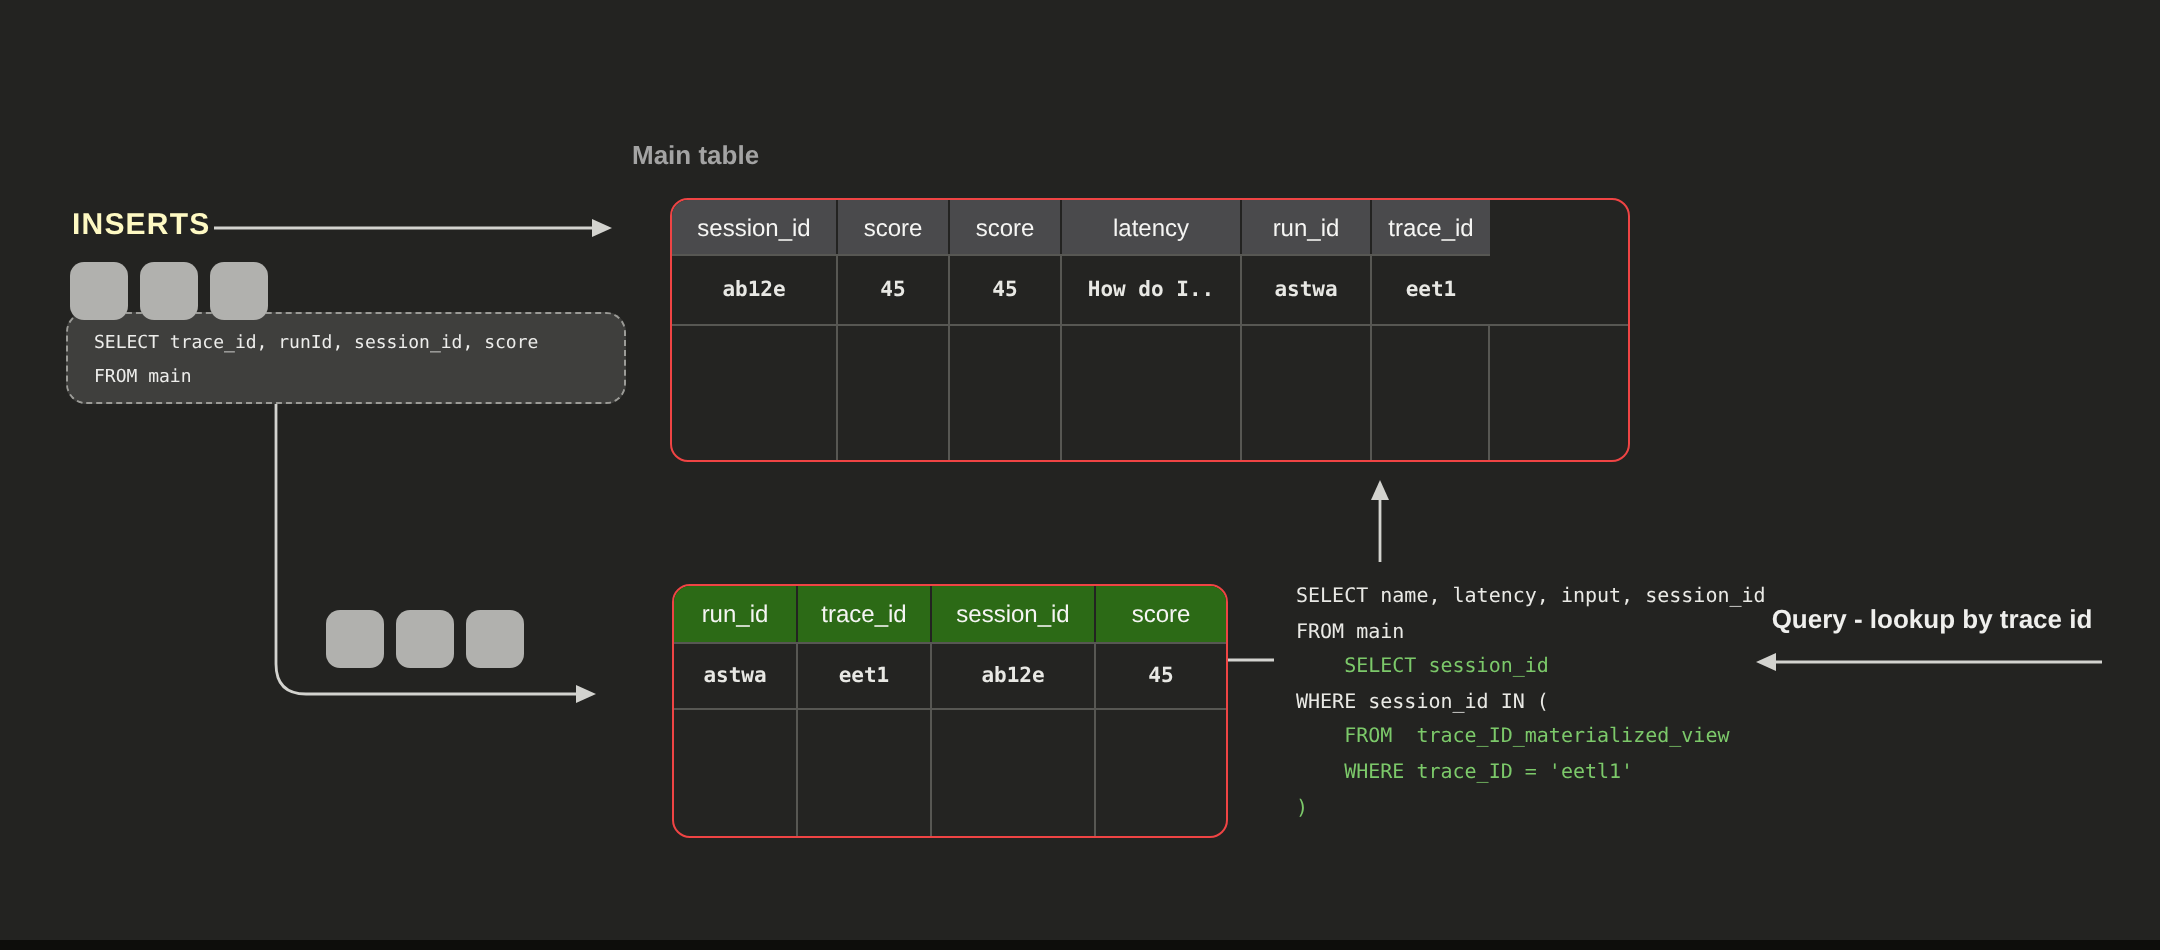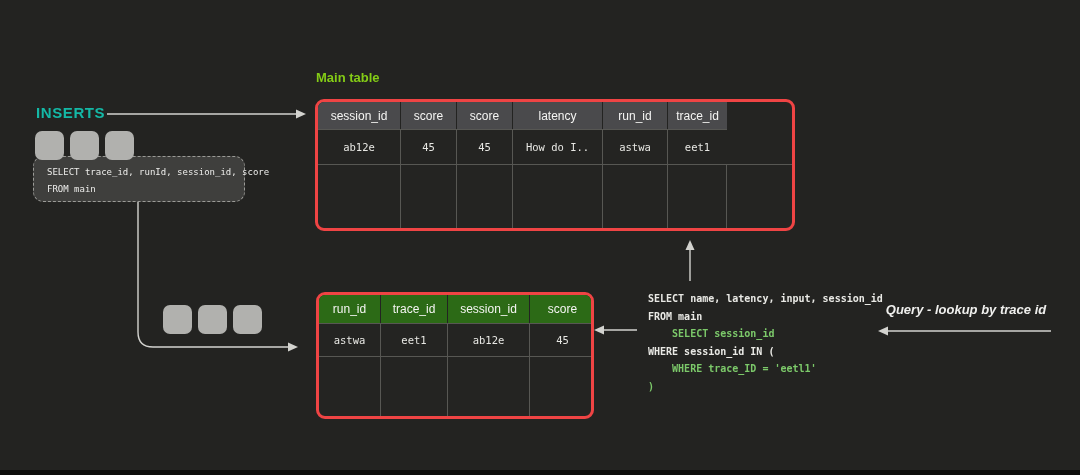--- a/index.html
+++ b/index.html
@@ -3,59 +3,59 @@
 <meta charset="utf-8">
 <style>
   html,body{margin:0;padding:0;background:#232321;}
   .canvas{position:relative;width:1080px;height:475px;background:#232321;overflow:hidden;
           font-family:"Liberation Sans",sans-serif;color:#ececea;}
   .mono{font-family:"DejaVu Sans Mono",monospace;}
 
   .connectors{position:absolute;left:0;top:0;z-index:1;}
 
   .label{position:absolute;z-index:3;}
-  .inserts-label{left:36px;top:104px;font-size:15px;font-weight:600;letter-spacing:.6px;color:#14b8a6;}
-  .query-label{left:878px;top:302px;width:176px;text-align:center;font-size:13px;font-weight:600;color:#efefed;font-style:italic;}
+  .inserts-label{left:36px;top:104px;font-size:15px;font-weight:600;letter-spacing:.6px;color:#fef9c3;}
+  .query-label{left:878px;top:302px;width:176px;text-align:center;font-size:13px;font-weight:600;color:#efefed;}
 
   .sq{position:absolute;width:29px;height:29px;border-radius:7px;background:#b1b1ae;z-index:4;}
 
-  .insert-box{position:absolute;left:33px;top:156px;width:212px;height:46px;box-sizing:border-box;
+  .insert-box{position:absolute;left:33px;top:156px;width:280px;height:46px;box-sizing:border-box;
               background:#3f3f3d;border:1.5px dashed #9b9b97;border-radius:10px;z-index:2;
               padding:7px 0 0 13px;}
   .insert-box .boxline{font-size:9px;line-height:17px;color:#ededeb;white-space:pre;}
 
-  .tbl-title{position:absolute;font-size:13px;font-weight:bold;color:#84cc16;z-index:3;}
+  .tbl-title{position:absolute;font-size:13px;font-weight:bold;color:#a3a3a3;z-index:3;}
   .main-title{left:316px;top:70px;}
   .mv-title{left:316px;top:262px;}
 
-  .table{position:absolute;box-sizing:border-box;border:3px solid #ef4444;border-radius:9px;
-         overflow:hidden;background:#242422;z-index:2;}
+  .table{position:absolute;box-sizing:border-box;border:1px solid #ef4444;border-radius:9px;
+         overflow:hidden;background:#242422;z-index:2;margin-left:20px;}
   .main-table{left:315px;top:99px;width:480px;height:132px;}
   .mv-table{left:316px;top:292px;width:278px;height:127px;}
 
   .trow{display:grid;}
   .cols-main{grid-template-columns:83px 56px 56px 90px 65px 59px 69px;}
   .cols-mv{grid-template-columns:62px 67px 82px 65px;}
   .r-head-main{height:27px;}
   .r-data-main{height:35px;}
   .r-empty-main{height:68px;}
   .r-head-mv{height:28px;}
   .r-data-mv{height:33px;}
   .r-empty-mv{height:64px;}
 
   .cell{display:flex;align-items:center;justify-content:center;box-sizing:border-box;overflow:hidden;}
   .hcell{background:#4a4a4c;color:#f5f5f3;font-size:12px;font-weight:500;}
   .hcell:not(:last-child){border-right:1px solid #232321;}
   .hcell.green{background:#2c6a16;}
   .bcell{font-family:"DejaVu Sans Mono",monospace;font-size:10.5px;color:#e8e8e4;}
   .bcell:not(:last-child){border-right:1px solid #575753;}
-  .brow .bcell{border-top:1px solid #575753;}
+  .brow .bcell{border-top:1px solid #575753;font-weight:bold;}
   .brow:first-of-type .bcell{border-top:none;}
 
-  .sql-block{position:absolute;left:648px;top:290px;z-index:3;font-weight:bold;}
+  .sql-block{position:absolute;left:648px;top:290px;z-index:3;}
   .sql-line{font-size:10px;line-height:17.6px;white-space:pre;}
   .sql-white{color:#e9e9e5;}
   .sql-green{color:#7cc96a;}
 
   .bottom-bar{position:absolute;left:0;bottom:0;width:1080px;height:5px;background:#0d0d0b;z-index:5;}
 </style>
 </head>
 <body>
 
 <div class="canvas">
@@ -142,20 +142,21 @@
 
   <div class="sq" style="left:163px;top:305px;"></div>
   <div class="sq" style="left:198px;top:305px;"></div>
   <div class="sq" style="left:233px;top:305px;"></div>
 
   <div class="sql-block mono">
     <div class="sql-line sql-white">SELECT name, latency, input, session_id</div>
     <div class="sql-line sql-white">FROM main</div>
     <div class="sql-line sql-green">    SELECT session_id</div>
     <div class="sql-line sql-white">WHERE session_id IN (</div>
+    <div class="sql-line sql-green">    FROM  trace_ID_materialized_view</div>
     <div class="sql-line sql-green">    WHERE trace_ID = 'eetl1'</div>
     <div class="sql-line sql-green">)</div>
   </div>
 
   <div class="label query-label">Query - lookup by trace id</div>
 
   <div class="bottom-bar"></div>
 
 </div>
 

